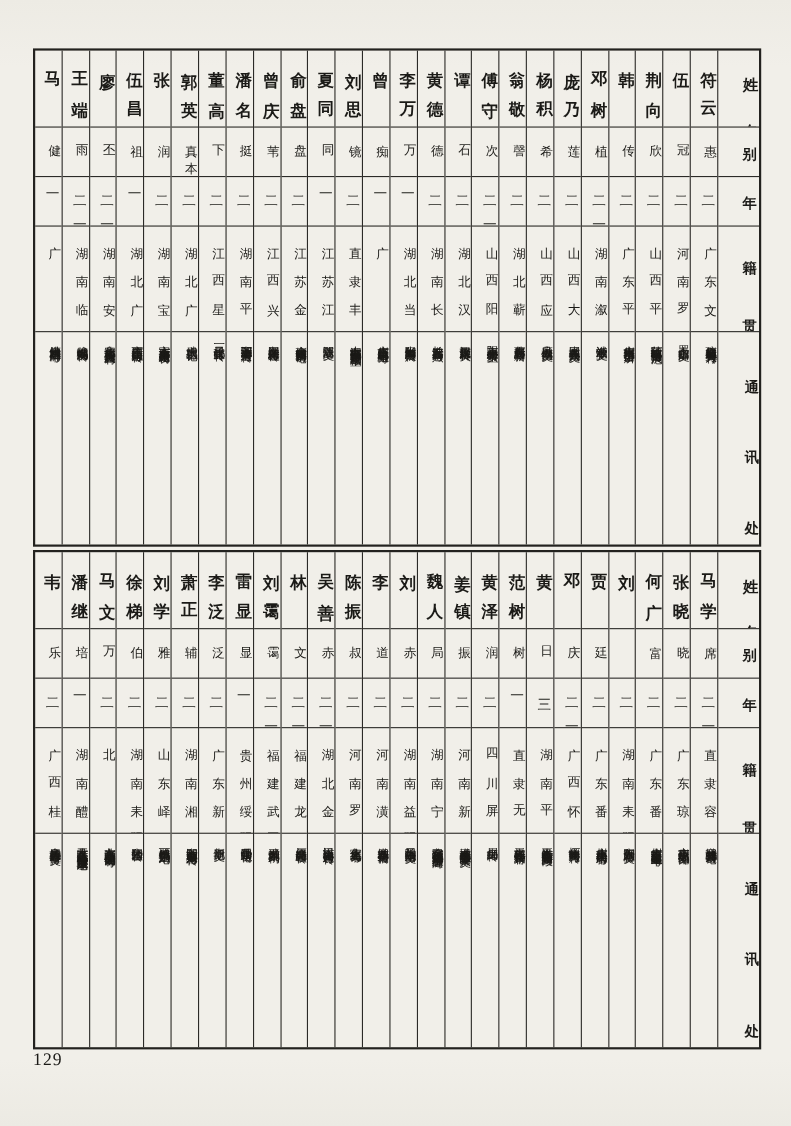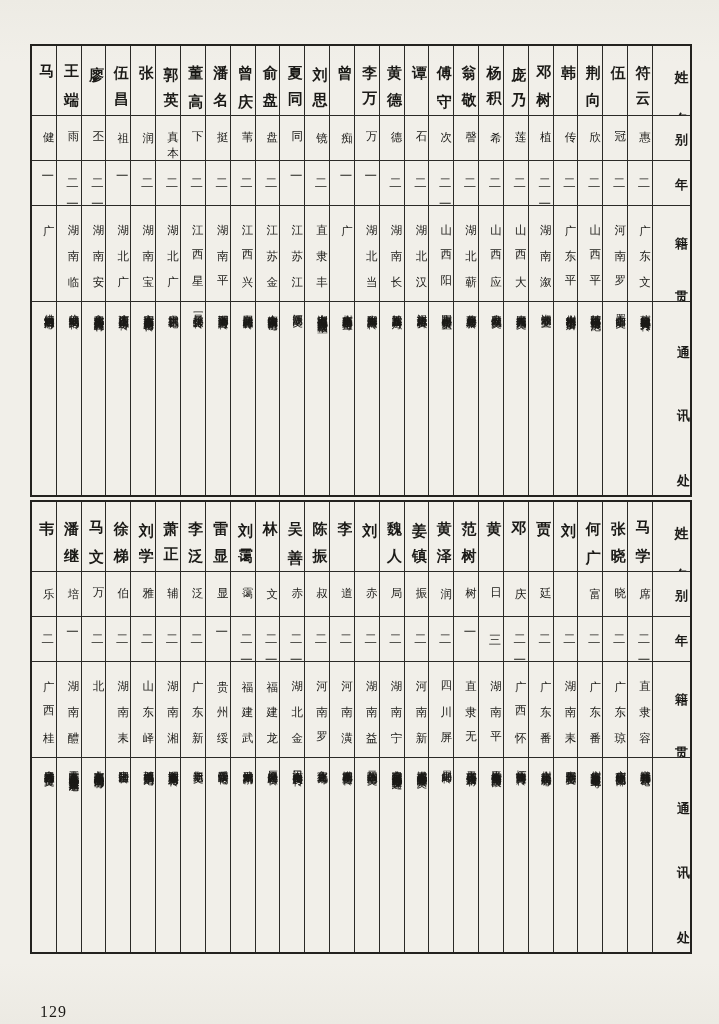--- a/index.html
+++ b/index.html
@@ -73,22 +73,22 @@
   .header-col .cell-name   { font-size: 14px; padding: 13px 0; }
   .header-col .cell-zi     { font-size: 13px; padding: 7px 0; }
   .header-col .cell-age    { font-size: 13px; padding: 7px 0; }
   .header-col .cell-native { font-size: 13px; padding: 21px 0; }
   .header-col .cell-addr   {
     font-size: 13px; text-align: center; text-align-last: justify;
     padding: 32px 0; letter-spacing: 0; line-height: 1;
   }
 
   .page-number {
-    position: absolute; left: 40px; top: 955px;
-    font-size: 16px; letter-spacing: 1px; margin-top: 48px;
+    position: absolute; left: 30px; top: 955px;
+    font-size: 16px; letter-spacing: 1px;
   }
 </style>
 </head>
 <body>
 
 <div class="page">
 
   <div class="table" id="table-top">
     <div class="cols">
       <div class="col header-col">

